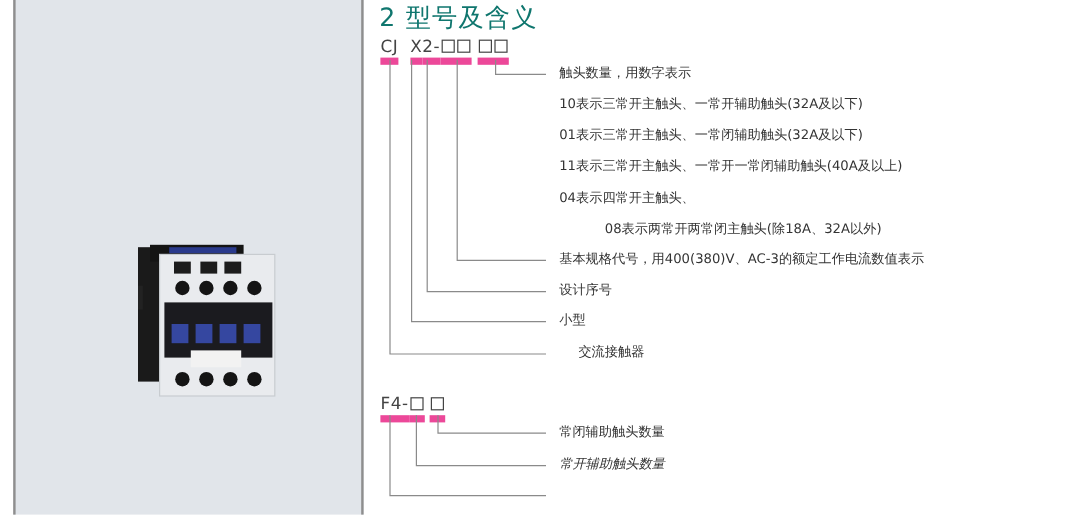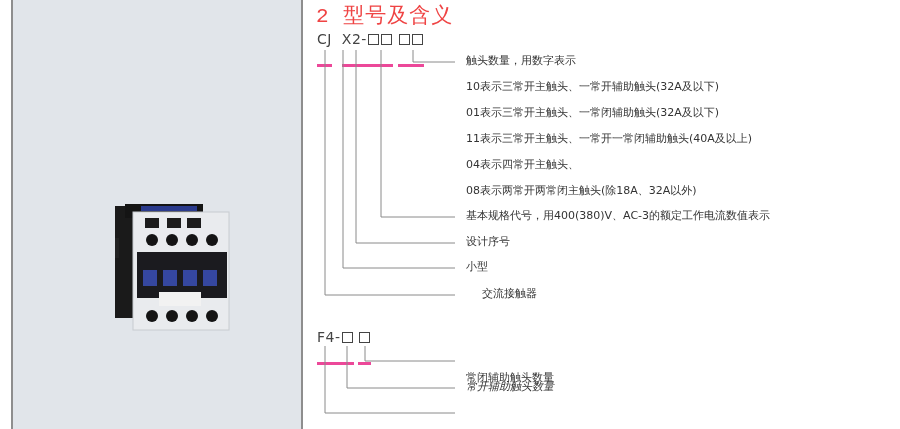--- a/index.html
+++ b/index.html
@@ -13,26 +13,26 @@
     position:absolute; left:11px; top:0; width:288px; height:429px;
     background:#e1e5ea;
     border-left:2px solid #8e8e8e;
     border-right:2px solid #8e8e8e;
   }
   .product {
     position:absolute; left:102px; top:198px; width:118px; height:134px;
   }
   .title {
     position:absolute; left:316px; top:1px;
-    font-size:21px; color:#ef4444; letter-spacing:1px;font-family:Liberation Mono, monospace;
+    font-size:21px; color:#0f766e; letter-spacing:1px;
   }
   .code {
     position:absolute; font-size:14px; color:#444; white-space:pre; letter-spacing:0.5px;
   }
-  .code .u { border-bottom:3px solid #ec4899; padding-bottom:17px; }
+  .code .u { border-bottom:6px solid #ec4899; padding-bottom:1px; }
   .box {
     display:inline-block; width:11px; height:11px; border:1.3px solid #444;
     vertical-align:-1px; margin:0 1px; box-sizing:border-box;
   }
   .desc {
     position:absolute; left:466px; font-size:11px; color:#333; white-space:nowrap;
   }
   svg.lines { position:absolute; left:0; top:0; }
 </style>
 </head>
@@ -99,21 +99,21 @@
     <polyline points="347,346 347,388 455,388"></polyline>
     <polyline points="325,346 325,413 455,413"></polyline>
   </g>
 </svg>
 
 <div class="desc" style="top:53px;">触头数量，用数字表示</div>
 <div class="desc" style="top:79px;">10表示三常开主触头、一常开辅助触头(32A及以下)</div>
 <div class="desc" style="top:105px;">01表示三常开主触头、一常闭辅助触头(32A及以下)</div>
 <div class="desc" style="top:131px;">11表示三常开主触头、一常开一常闭辅助触头(40A及以上)</div>
 <div class="desc" style="top:157px;">04表示四常开主触头、</div>
-<div class="desc" style="top:183px;">08表示两常开两常闭主触头(除18A、32A以外)</div>
+<div class="desc" style="top:183px;margin-left:38px;">08表示两常开两常闭主触头(除18A、32A以外)</div>
 <div class="desc" style="top:208px;">基本规格代号，用400(380)V、AC-3的额定工作电流数值表示</div>
 <div class="desc" style="top:234px;">设计序号</div>
 <div class="desc" style="top:259px;">小型</div>
 <div class="desc" style="top:286px;margin-left:16px;">交流接触器</div>
 
-<div class="desc" style="top:352px;margin-top:18px;">常闭辅助触头数量</div>
+<div class="desc" style="top:352px;">常闭辅助触头数量</div>
 <div class="desc" style="top:379px;font-style:italic;">常开辅助触头数量</div>
 <div class="desc" style="top:404px;margin-top:47px;">辅助触头组</div>
 
 </body></html>

